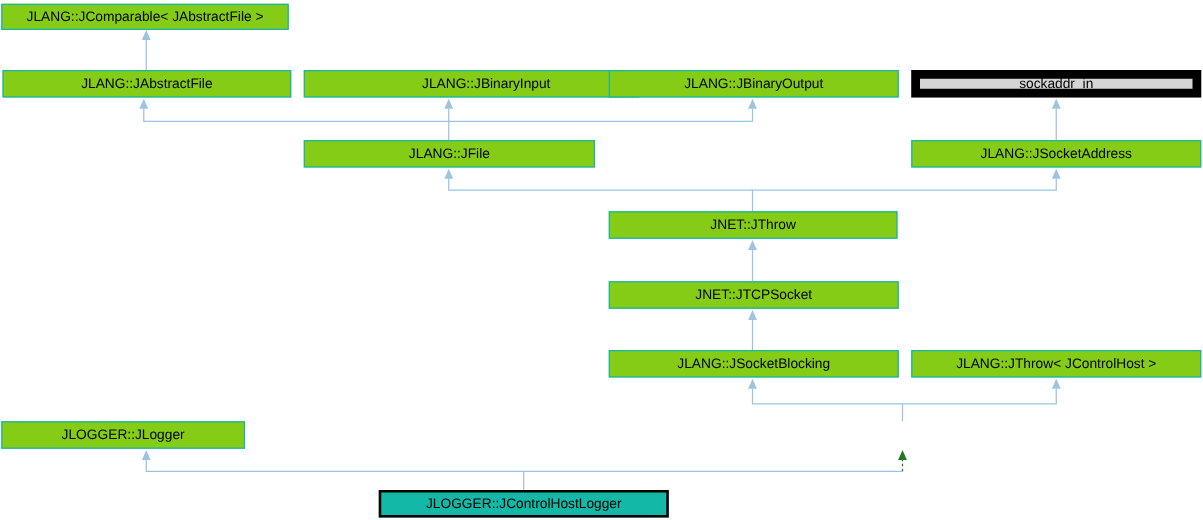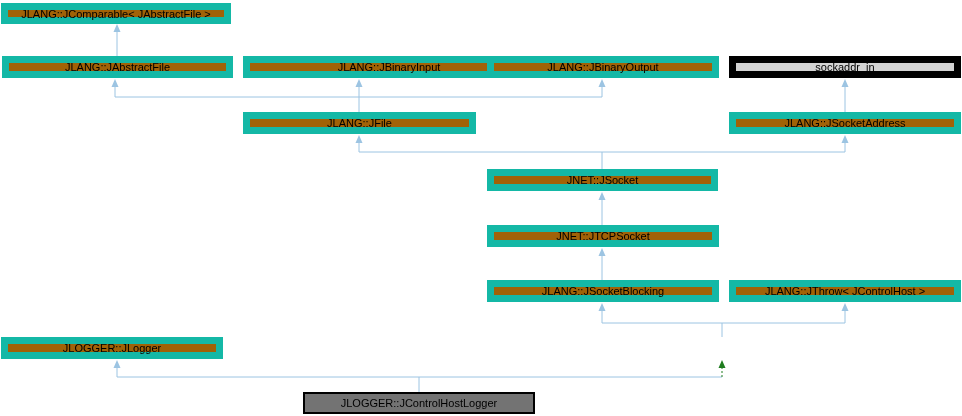--- a/index.html
+++ b/index.html
@@ -14,37 +14,37 @@
   #edges {
     position: absolute;
     left: 0; top: 0;
     width: 962px; height: 416px;
     pointer-events: none;
   }
   .node {
     position: absolute;
     box-sizing: border-box;
     height: 22px;
-    background: #a16207;
-    border: 7px solid #14b8a6;
+    background: #84cc16;
+    border: 1px solid #14b8a6;
     display: flex;
     align-items: center;
     justify-content: center;
     font-size: 11px;
     color: #000000;
     white-space: nowrap;
     cursor: pointer;
   }
   .node.external {
     background: #d4d4d4;
     border: 7px solid #000000;
     cursor: default;
   }
   .node.focal {
-    background: #737373;
+    background: #14b8a6;
     border: 2px solid #000000;
     cursor: default;
   }
   .edge { stroke: #9cc4e2; stroke-width: 1; fill: none; }
   .arrow { fill: #9cc4e2; stroke: none; }
   .edge-green { stroke: #1e7c1e; stroke-width: 1; fill: none; stroke-dasharray: 2,2; }
   .arrow-green { fill: #1e7c1e; stroke: none; }
 </style>
 </head>
 <body>
@@ -102,26 +102,26 @@
   <div class="node" style="left:243px;top:56px;width:268px;padding-left:24px;">JLANG::JBinaryInput</div>
 
   <div class="node" style="left:487px;top:56px;width:232px;">JLANG::JBinaryOutput</div>
 
   <div class="node external" style="left:729px;top:56px;width:232px;">sockaddr_in</div>
 
   <div class="node" style="left:243px;top:112px;width:233px;">JLANG::JFile</div>
 
   <div class="node" style="left:729px;top:112px;width:232px;">JLANG::JSocketAddress</div>
 
-  <div class="node" style="left:487px;top:169px;width:231px;">JNET::JSocket</div>
+  <div class="node" style="left:487px;top:169px;width:231px;">JNET::JThrow</div>
 
   <div class="node" style="left:487px;top:225px;width:232px;">JNET::JTCPSocket</div>
 
   <div class="node" style="left:487px;top:280px;width:232px;">JLANG::JSocketBlocking</div>
 
   <div class="node" style="left:729px;top:280px;width:232px;">JLANG::JThrow&lt; JControlHost &gt;</div>
 
-  <div class="node" style="left:1px;top:337px;width:222px;">JLOGGER::JLogger</div>
+  <div class="node" style="left:1px;top:337px;width:195px;">JLOGGER::JLogger</div>
 
 
   <div class="node focal" style="left:303px;top:392px;width:232px;">JLOGGER::JControlHostLogger</div>
 
 </div>
 
 </body></html>

